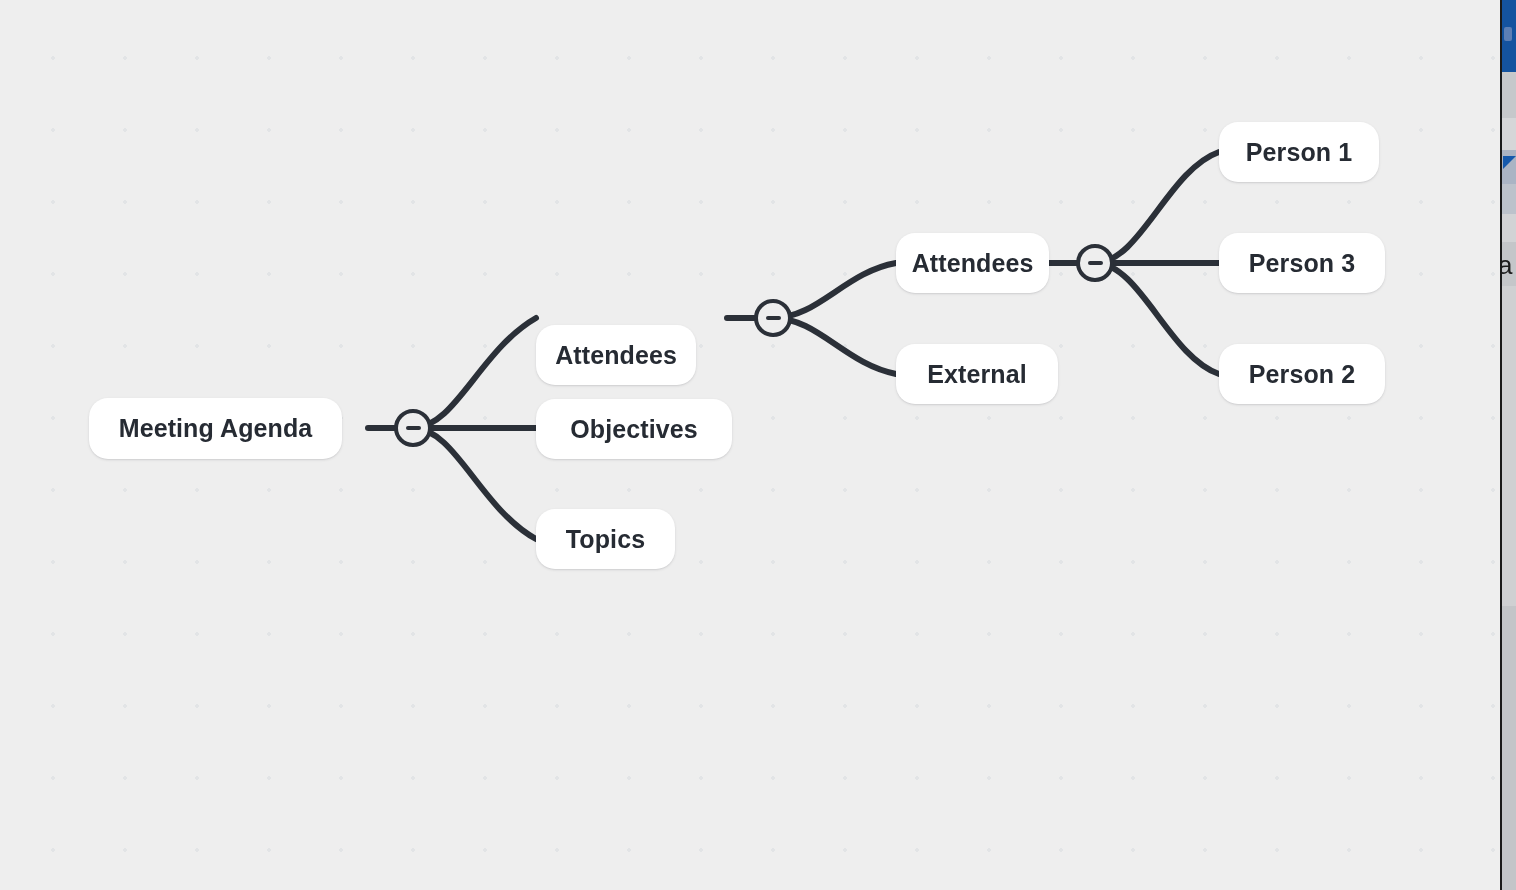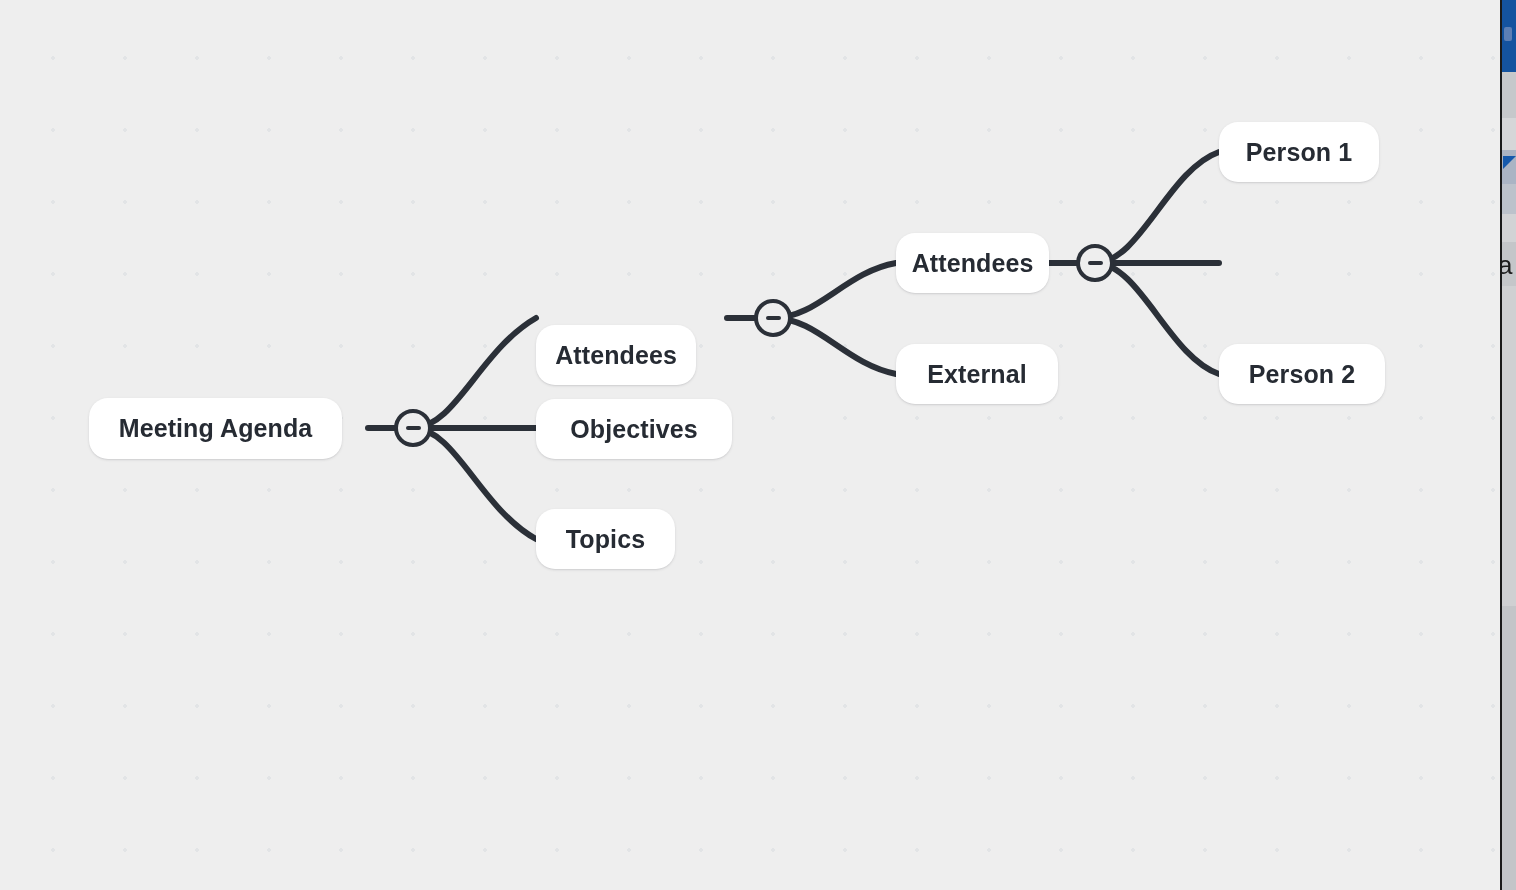--- a/index.html
+++ b/index.html
@@ -221,20 +221,23 @@
   </div>
 
   <div class="node" style="left:896px; top:344px; width:162px; height:60px;align-items:center;">
     <span>External</span>
   </div>
 
   <div class="node" style="left:1219px; top:122px; width:160px; height:60px;">
     <span>Person 1</span>
   </div>
 
+  <div class="node" style="left:1219px; top:233px; width:166px; height:60px;">
+    <span>Person 3</span>
+  </div>
 
   <div class="node" style="left:1219px; top:344px; width:166px; height:60px;">
     <span>Person 2</span>
   </div>
 
   <div class="toggle" style="left:394px; top:409px;">
     <span class="bar"></span>
   </div>
 
   <div class="toggle" style="left:754px; top:299px;">

